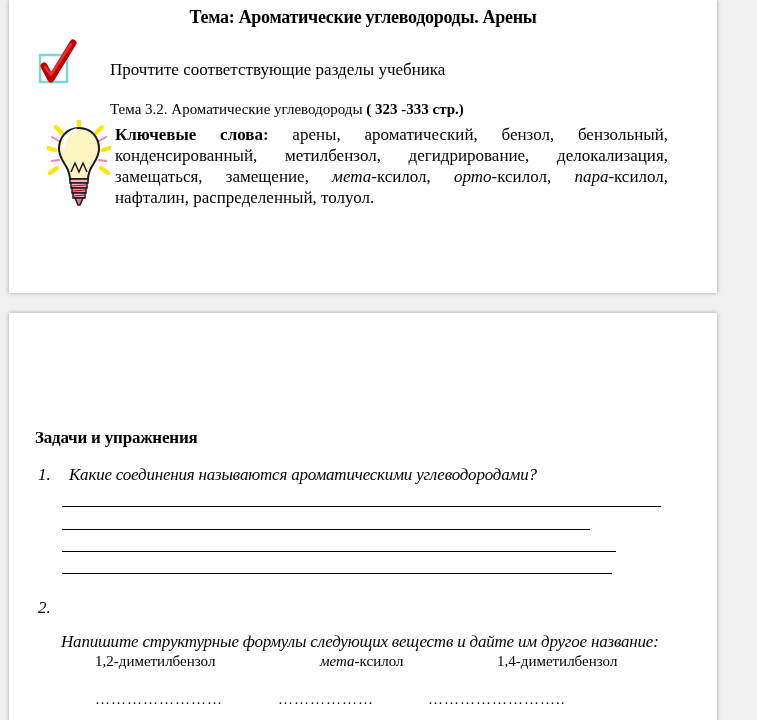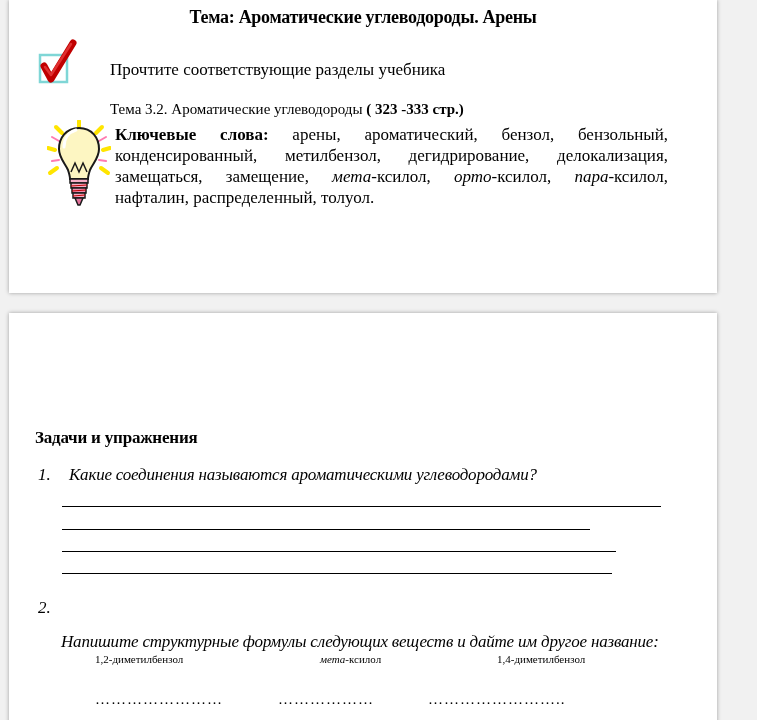--- a/index.html
+++ b/index.html
@@ -65,21 +65,21 @@
     border-bottom: 1px solid #000;
   }
   .line-1 { top: 193px; left: 53px; width: 599px; }
   .line-2 { top: 216px; left: 53px; width: 528px; }
   .line-3 { top: 238px; left: 53px; width: 554px; }
   .line-4 { top: 260px; left: 53px; width: 550px; }
 
   .q2-number { top: 285px; left: 29px; }
   .q2-text   { top: 285px; left: 52px; width: 602px; line-height: 23px; margin-top: 32px; }
 
-  .substance { top: 340px; font-size: 11px; }
+  .substance { top: 340px; font-size: 15px; }
   .substance i { font-style: italic; }
   .sub-1 { left: 86px; }
   .sub-2 { left: 311px; }
   .sub-3 { left: 488px; }
 
   .dots { top: 378px; font-size: 15px; letter-spacing: 1px; }
   .dots-1 { left: 86px; }
   .dots-2 { left: 269px; }
   .dots-3 { left: 419px; }
 </style>

